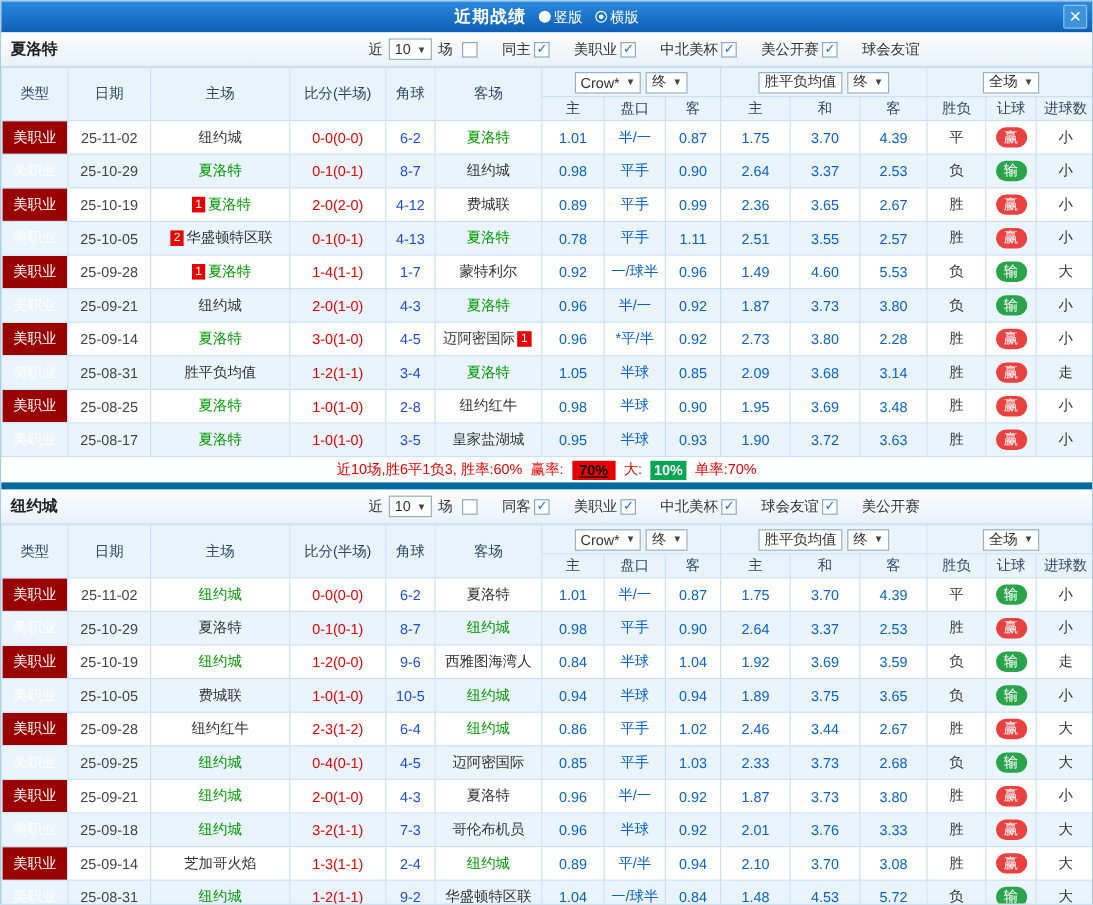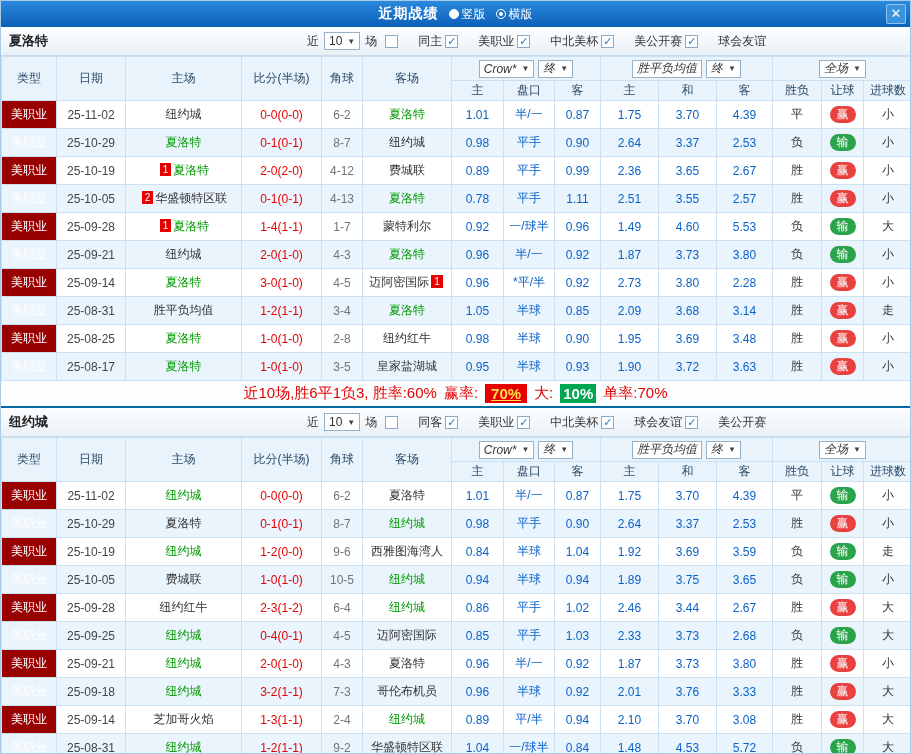--- a/index.html
+++ b/index.html
@@ -32,32 +32,32 @@
   .grid thead th { background:#e8f3fc; color:#2c4a66; font-weight:normal; }
   .grid thead tr.hdr-top th { height:24px; }
   .grid thead tr.hdr-sub th { height:20px; }
   .grid td { height:28px; color:#333; }
   tr.alt td { background:#eaf4fd; }
   td.type { background:#990000; color:#fff; }
   td.date { color:#444; }
   .team { color:#333; }
   .team.green { color:#009900; }
   td.score { color:#e60000; }
-  td.corner { color:#737373; }
+  td.corner { color:#1d4ed8; }
   td.odds { color:#0a62c9; }
   .res-win { color:#e60000; } .res-draw { color:#3d7fd0; } .res-lose { color:#009900; }
   .badge-win { background:#e94040; color:#fff; padding:1px 7px; border-radius:9px; font-size:12px; display:inline-block; line-height:15px; }
   .badge-lose { background:#2aa44a; color:#fff; padding:1px 7px; border-radius:9px; font-size:12px; display:inline-block; line-height:15px; }
   .g-small { color:#009900; } .g-big { color:#e60000; } .g-walk { color:#2d6fd0; }
   .rank-badge { background:#e60000; color:#fff; font-size:10px; padding:0 3px; margin:0 2px; display:inline-block; line-height:13px; vertical-align:1px; }
-  .hdr-widgets { display:flex; align-items:center; justify-content:center; gap:4px;font-style:italic; }
+  .hdr-widgets { display:flex; align-items:center; justify-content:center; gap:4px; }
 
   
-  .summary { height:27px; display:flex; align-items:center; justify-content:center; gap:7px; font-size:15px; color:#e60000; background:#fdfefe; border-bottom:2px solid #0369a1; }
-  .pct-red { background:#e60000; color:#fde047; padding:1px 6px; font-weight:bold;text-decoration:underline; }
+  .summary { height:27px; display:flex; align-items:center; justify-content:center; gap:7px; font-size:12px; color:#e60000; background:#fdfefe; border-bottom:6px solid #0369a1; }
+  .pct-red { background:#e60000; color:#000000; padding:1px 6px; font-weight:bold;text-decoration:underline; }
   .pct-green { background:#00a651; color:#fff; padding:1px 3px; font-weight:bold; }
 </style>
 </head>
 <body>
 
 <div class="stage">
 
   <div class="topbar">
     <div class="topbar-center">
       <span class="tb-title">近期战绩</span>

